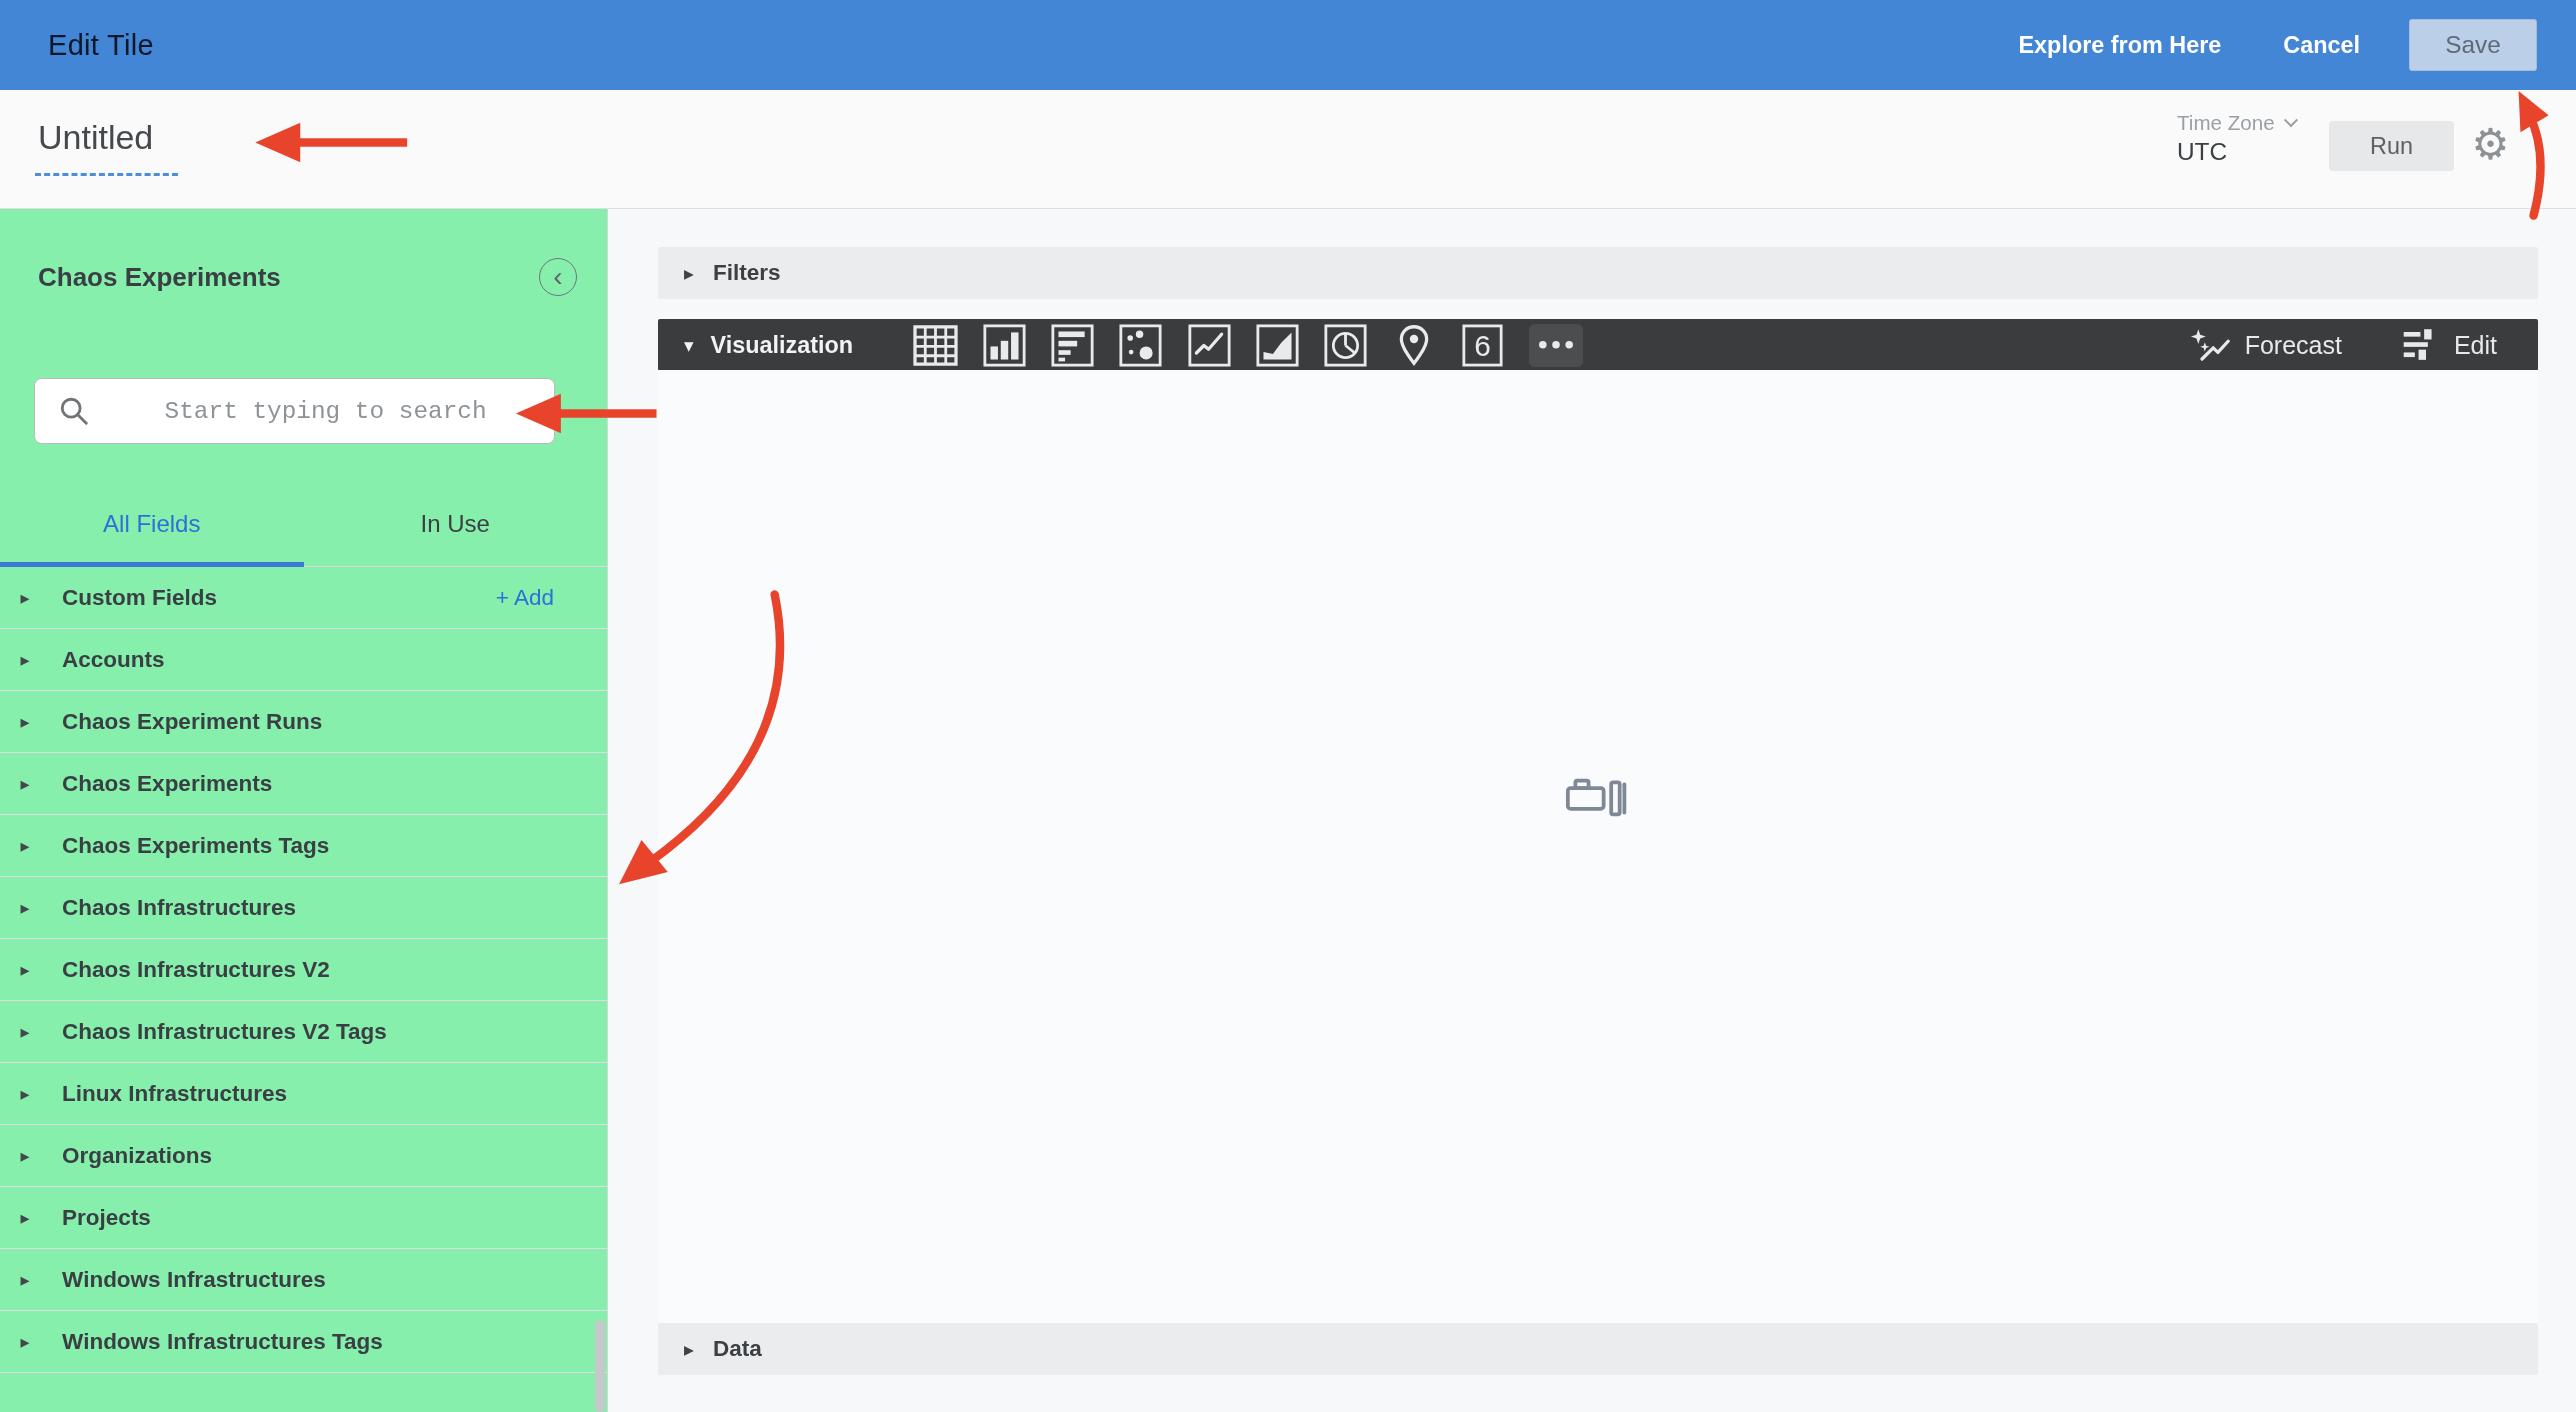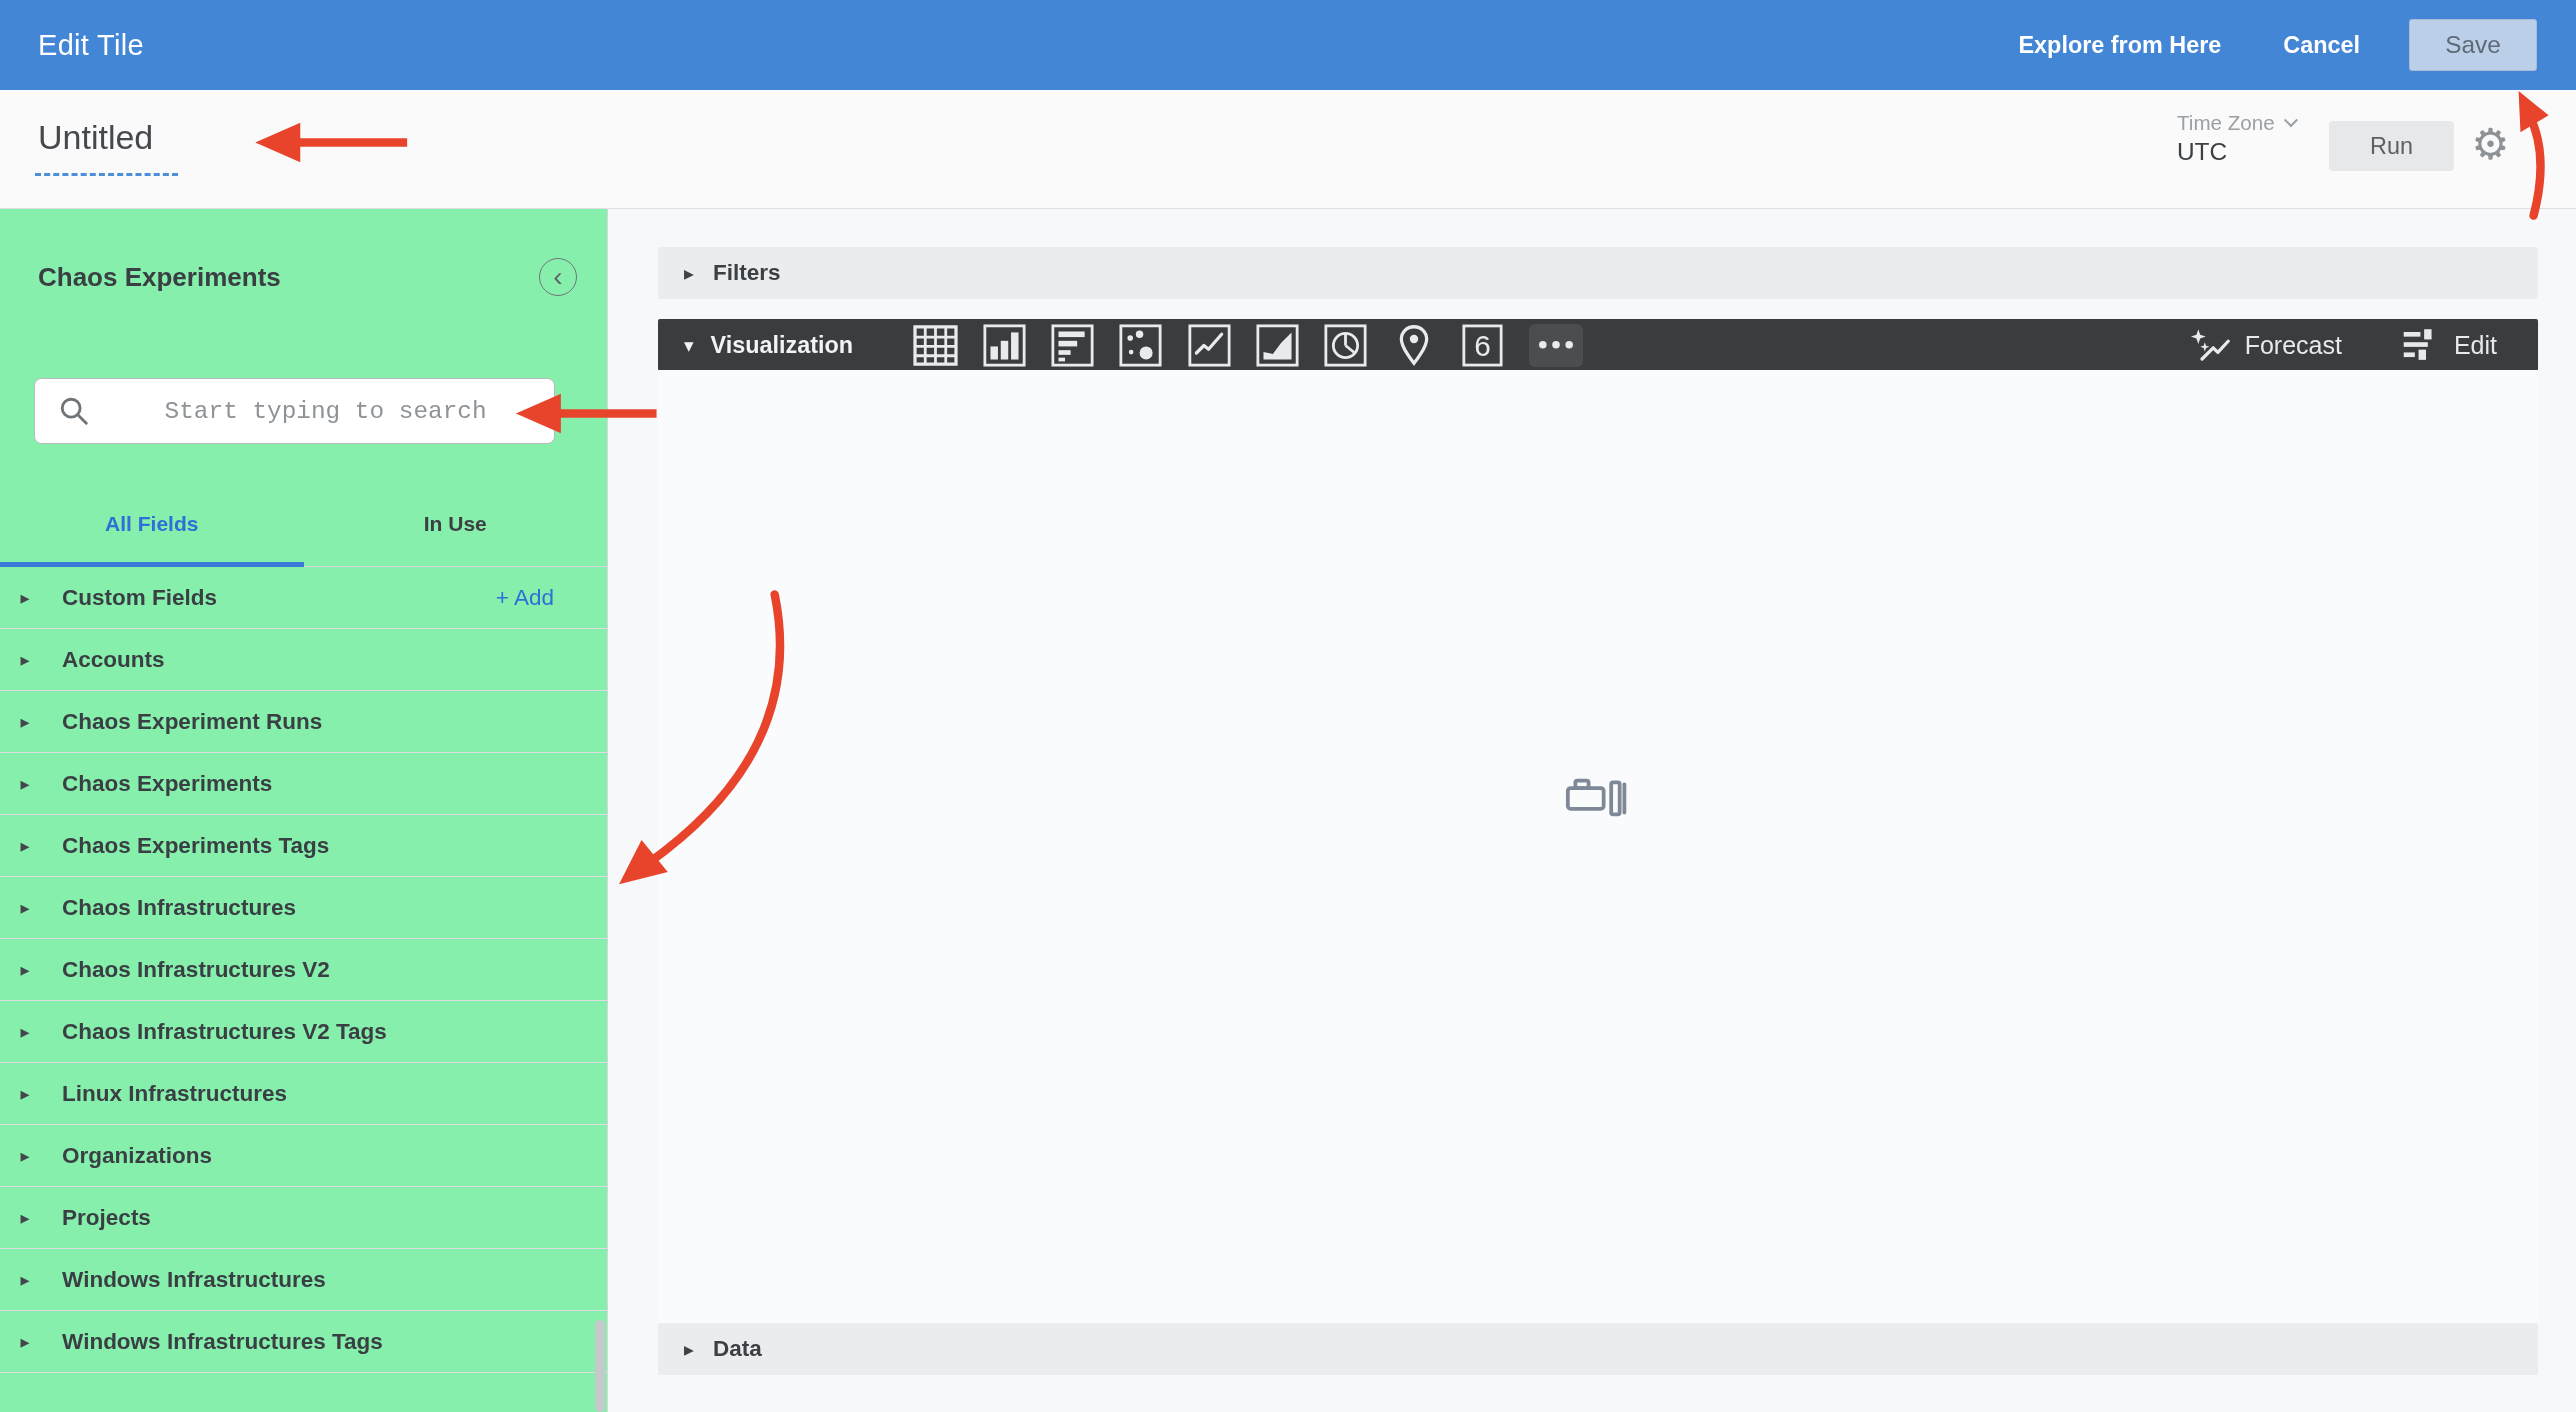--- a/index.html
+++ b/index.html
@@ -3,21 +3,21 @@
 <meta charset="utf-8">
 <style>
   * { margin:0; padding:0; box-sizing:border-box; }
   html,body { width:2576px; height:1412px; }
   body { font-family:"Liberation Sans","DejaVu Sans",sans-serif; background:#f7f8f9; }
   .page { position:relative; width:2576px; height:1412px; overflow:hidden; background:#f7f8f9; }
 
   
   .topbar { position:absolute; left:0; top:0; width:2576px; height:90px; background:#4486d6;
             display:flex; align-items:center; }
-  .topbar-title { color:#ffffff; font-size:29px; margin-left:38px; letter-spacing:0.3px; }
+  .topbar-title { color:#0f172a; font-size:29px; margin-left:48px; letter-spacing:0.3px; }
   .topbar-actions { margin-left:auto; display:flex; align-items:center; margin-right:39px; }
   .topbar-link { color:#ffffff; font-size:23.4px; font-weight:bold; background:none; border:none;
                  cursor:pointer; font-family:inherit; }
   .topbar-link.explore { margin-right:62px; }
   .topbar-link.cancel { margin-right:49px; }
   .save-btn { width:128px; height:52px; background:#bccfe9; border:0.9px solid #a7bcd9; border-radius:2.8px;
               color:#5e6a76; font-size:24.4px; font-family:inherit; cursor:pointer; }
 
   
   .header2 { position:absolute; left:0; top:90px; width:2576px; height:119px; background:#fafafa;
@@ -50,22 +50,22 @@
   .search-options { margin-left:auto; margin-right:53px; color:#2e6fd8; font-size:22.5px; background:none;
                     border:none; cursor:pointer; font-family:inherit; }
   .search-box { position:absolute; left:34px; top:169px; width:521px; height:66px; background:#ffffff;
                 border:1.9px solid #b7babd; border-radius:7.5px; display:flex; align-items:center; }
   .search-box svg { margin-left:22.5px; flex:0 0 auto; }
   .search-input { flex:1; border:none; outline:none; background:transparent; font-size:24.4px; color:#3c4043;
                   margin-left:19px; margin-right:11.3px; font-family:Liberation Mono, monospace;text-align:center; }
   .search-input::placeholder { color:#8e9398; }
   .tabs { position:absolute; left:0; top:272px; width:100%; height:86px; display:flex;
           border-bottom:0.9px solid #d6d8da; }
-  .tab { width:304px; display:flex; align-items:center; justify-content:center; font-size:21px;
-         font-weight:bold; color:#3c4043; cursor:pointer; position:relative; background:none; border:none;
+  .tab { width:304px; display:flex; align-items:center; justify-content:center; font-size:24px;
+         font-weight:normal; color:#3c4043; cursor:pointer; position:relative; background:none; border:none;
          font-family:inherit; }
   .tab.active { color:#2e6fd8; }
   .tab.active::after { content:""; position:absolute; left:0; bottom:-0.9px; width:100%; height:4.7px;
                        background:#3b79d9; }
   .field-list { position:absolute; left:0; top:358px; width:100%; }
   .field-row { height:62px; display:flex; align-items:center; border-bottom:0.9px solid #dcdee0; cursor:pointer; }
   .row-caret { color:#44484c; font-size:18px; margin-left:20.6px; width:19px; }
   .row-label { font-size:22.5px; font-weight:bold; color:#3a3f44; margin-left:22.5px; }
   .add-link { margin-left:auto; margin-right:53px; color:#2e6fd8; font-size:22.5px; background:none; border:none;
               cursor:pointer; font-family:inherit; }

